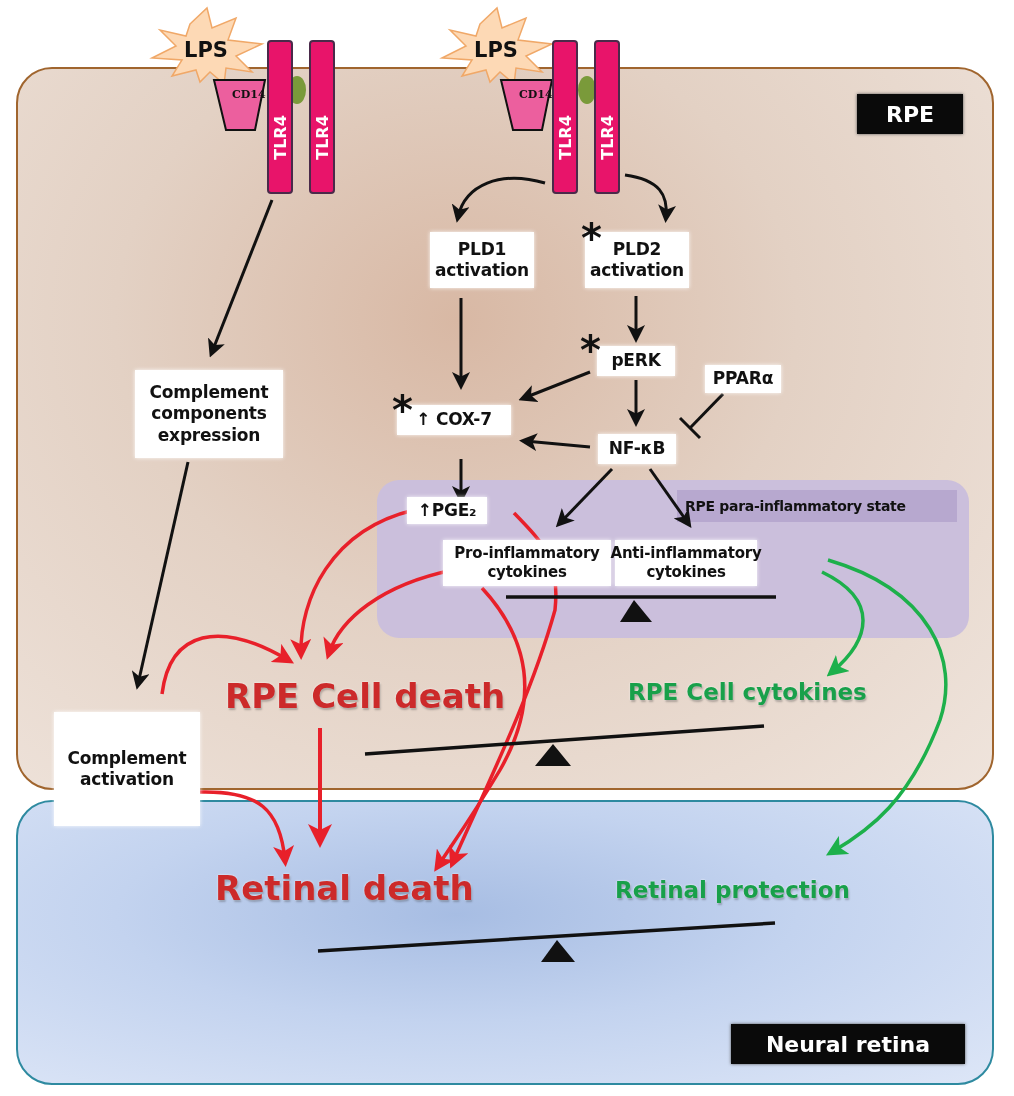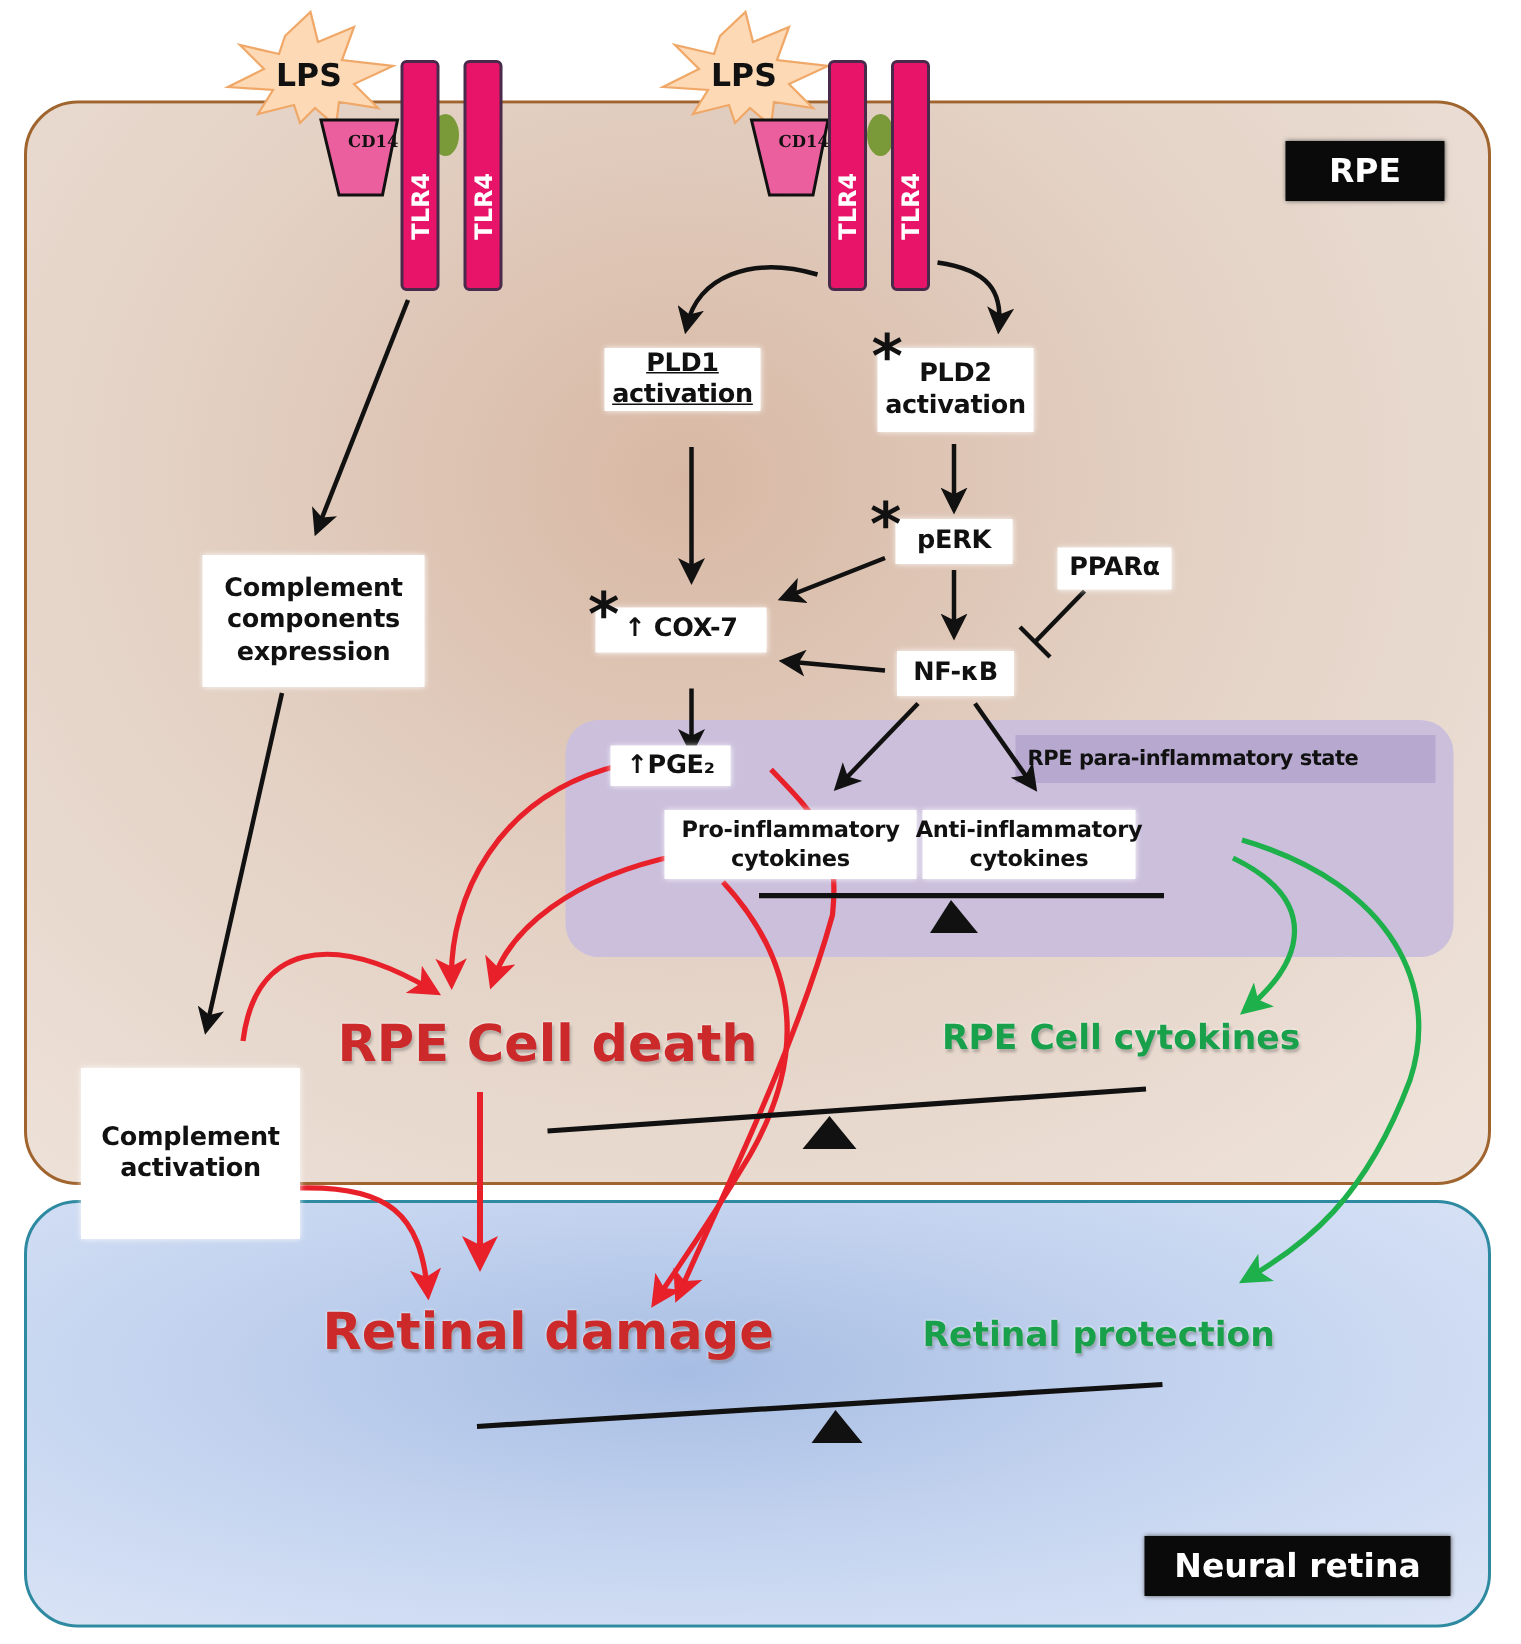--- a/index.html
+++ b/index.html
@@ -15,21 +15,21 @@
   #para-panel { left: 377px; top: 480px; width: 592px; height: 158px;
     border-radius: 22px; background: #cbbfdc; }
   .para-label { position: absolute; left: 677px; top: 490px; width: 280px; height: 32px;
     background: #b7a8cf; font-weight: bold; font-size: 14px; color: #111;
     display: flex; align-items: center; padding-left: 8px; box-sizing: border-box;
     letter-spacing: -0.3px; }
   .tag { position: absolute; background: #0a0a0a; color: #ffffff; font-weight: bold;
     display: flex; align-items: center; justify-content: center;
     box-shadow: 0 0 3px #555; }
   #rpe-tag { left: 857px; top: 94px; width: 106px; height: 40px; font-size: 22px; }
-  #retina-tag { left: 731px; top: 1024px; width: 204px; height: 40px; font-size: 22px; margin-left: 32px; }
+  #retina-tag { left: 731px; top: 1024px; width: 234px; height: 40px; font-size: 22px; }
   .box { position: absolute; background: #ffffff; color: #111; font-weight: bold;
     text-align: center; display: flex; align-items: center; justify-content: center;
     box-shadow: 0 0 4px rgba(255,255,255,0.9); line-height: 1.25; font-size: 17px;
     letter-spacing: -0.2px; }
   .asterisk { position: absolute; font-size: 40px; font-weight: bold; color: #111; line-height: 1; }
   .outcome { position: absolute; font-weight: bold; white-space: nowrap;
     text-shadow: 1px 2px 2px rgba(0,0,0,0.25), 0 0 2px #fff; }
   .red-out { color: #cc2a2a; }
   .green-out { color: #18a04a; }
   svg#overlay { position: absolute; left: 0; top: 0; }
@@ -130,21 +130,21 @@
 <div class="tlr" style="left:309px;top:40px;">
     <span>TLR4</span>
   </div>
 <div class="tlr" style="left:552px;top:40px;">
     <span>TLR4</span>
   </div>
 <div class="tlr" style="left:594px;top:40px;">
     <span>TLR4</span>
   </div>
 
-<div class="box" style="left:403px;top:232px;width:104px;height:42px;white-space:pre;text-decoration:underline;">PLD1
+<div class="box" style="left:430px;top:232px;width:104px;height:56px;white-space:pre;">PLD1
 activation</div>
 <div class="box" style="left:585px;top:232px;width:104px;height:56px;white-space:pre;">PLD2
 activation</div>
 <div class="box" style="left:597px;top:346px;width:78px;height:30px;">pERK</div>
 <div class="box" style="left:705px;top:365px;width:76px;height:28px;">PPARα</div>
 <div class="box" style="left:397px;top:405px;width:114px;height:30px;">↑ COX-7</div>
 <div class="box" style="left:598px;top:434px;width:78px;height:30px;">NF-κB</div>
 <div class="box" style="left:407px;top:497px;width:80px;height:27px;">↑PGE₂</div>
 <div class="box" style="left:443px;top:540px;width:168px;height:46px;white-space:pre;font-size:15px;">Pro-inflammatory
 cytokines</div>
@@ -155,14 +155,14 @@
 expression</div>
 <div class="box" style="left:54px;top:712px;width:146px;height:114px;white-space:pre;">Complement
 activation</div>
 
 <div class="asterisk" style="left:581px;top:218px;">*</div>
 <div class="asterisk" style="left:580px;top:330px;">*</div>
 <div class="asterisk" style="left:392px;top:390px;">*</div>
 
 <div class="outcome red-out" style="left:225px;top:676px;font-size:34px;">RPE Cell death</div>
 <div class="outcome green-out" style="left:628px;top:679px;font-size:23px;">RPE Cell cytokines</div>
-<div class="outcome red-out" style="left:215px;top:868px;font-size:34px;">Retinal damage</div>
+<div class="outcome red-out" style="left:215px;top:868px;font-size:34px;">Retinal death</div>
 <div class="outcome green-out" style="left:615px;top:877px;font-size:23px;">Retinal protection</div>
 
 </body></html>

